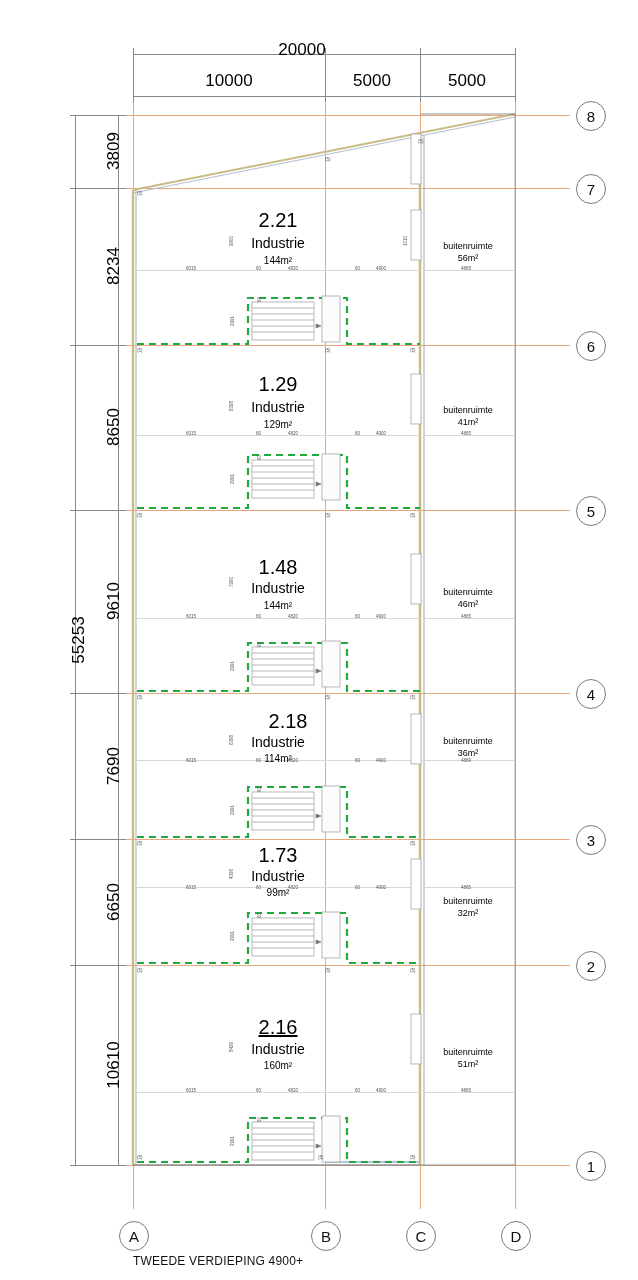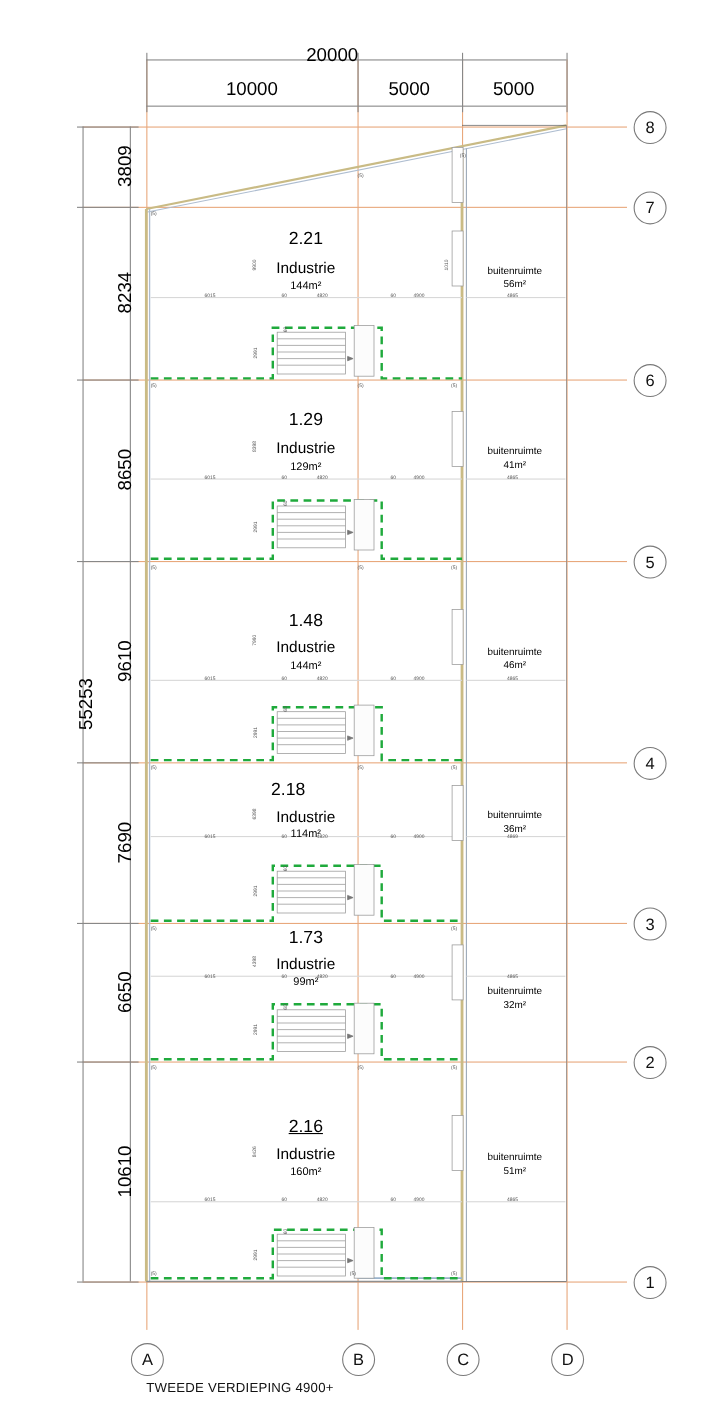--- a/index.html
+++ b/index.html
@@ -54,21 +54,21 @@
     align-items: center;
     justify-content: center;
     font-size: 15px;
     color: #111;
   }
   .dimline {
     position: absolute;
     background: #888;
   }
   .unit-num {
-    font-size: 16px;
+    font-size: 20px;
     text-align: right;
   }
   .unit-type {
     font-size: 14px;
     text-align: center;
   }
   .unit-area {
     font-size: 10px;
     text-align: center;
   }
@@ -308,21 +308,21 @@
     </div>
 
     <div class="txt unit-num" style="left:278px; top:543px; transform:translateX(-50%);">1.48</div>
     <div class="txt unit-type" style="left:278px; top:567px; transform:translateX(-50%);">Industrie</div>
     <div class="txt unit-area" style="left:278px; top:587px; transform:translateX(-50%);">144m²</div>
     <div class="txt outside-label" style="left:468px; top:572px; transform:translateX(-50%);">
       <span>buitenruimte</span><br>
       <span>46m²</span>
     </div>
 
-    <div class="txt unit-num" style="left:262px; top:697px; transform:translateX(-50%);">2.18</div>
+    <div class="txt unit-num" style="left:288px; top:697px; transform:translateX(-50%);">2.18</div>
     <div class="txt unit-type" style="left:278px; top:721px; transform:translateX(-50%);">Industrie</div>
     <div class="txt unit-area" style="left:278px; top:740px; transform:translateX(-50%);">114m²</div>
     <div class="txt outside-label" style="left:468px; top:721px; transform:translateX(-50%);">
       <span>buitenruimte</span><br>
       <span>36m²</span>
     </div>
 
     <div class="txt unit-num" style="left:278px; top:831px; transform:translateX(-50%);">1.73</div>
     <div class="txt unit-type" style="left:278px; top:855px; transform:translateX(-50%);">Industrie</div>
     <div class="txt unit-area" style="left:278px; top:874px; transform:translateX(-50%);">99m²</div>

